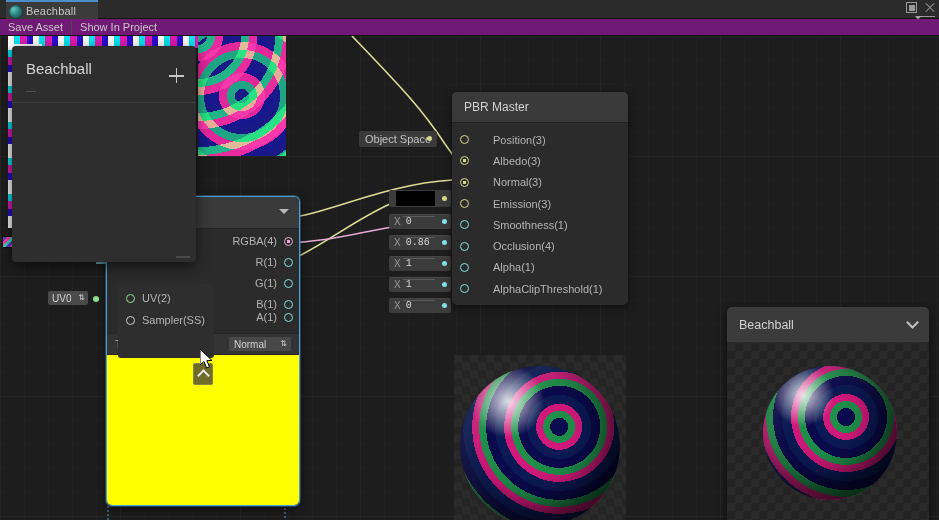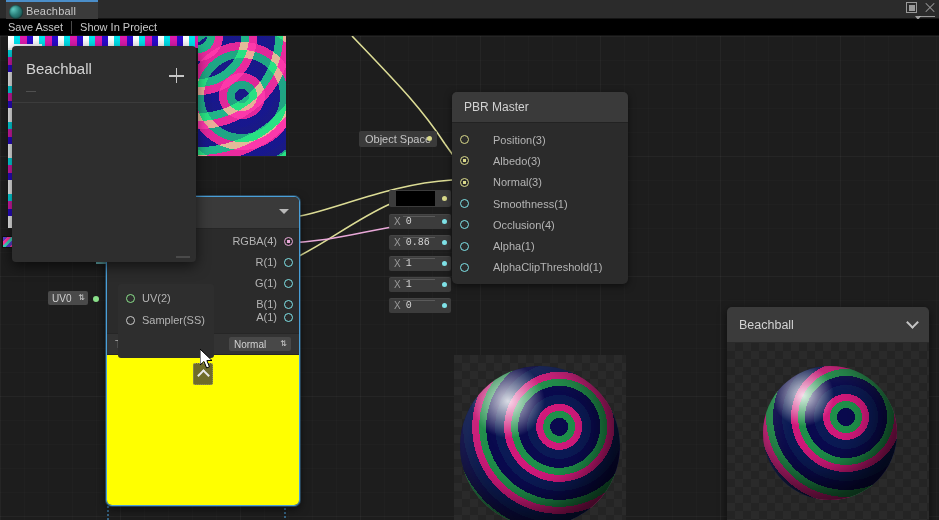--- a/index.html
+++ b/index.html
@@ -44,21 +44,21 @@
   .menu-burger span { display:block; height:1px; background:#bdbdbd; margin-bottom:2px; }
   .menu-burger span:nth-child(1){ width:16px; }
   .menu-burger span:nth-child(2){ width:16px; }
   .menu-burger span:nth-child(3){ width:16px; }
   .burger-caret { position:absolute; right:18px; top:16px; width:0;height:0;
     border-left:3px solid transparent;border-right:3px solid transparent;border-top:4px solid #bdbdbd; opacity:.8;}
 
   
   .toolbar {
     position: absolute; left: 0; top: 19px; width: 939px; height: 17px;
-    background: #000000;
+    background: #701a75;
     border-bottom: 1px solid #141414;
     display: flex; align-items: center;
   }
   .toolbar-btn {
     font-size: 11px; color: #c9c9c9; padding: 0 8px; height: 17px;
     display: flex; align-items: center; cursor: default;
   }
   .toolbar-sep { width:1px; height:13px; background:#4a4a4a; }
 
   
@@ -443,20 +443,24 @@
         </div>
         <div class="port-row">
           <span class="port filled"></span>
           <span class="port-label">Albedo(3)</span>
         </div>
         <div class="port-row">
           <span class="port filled"></span>
           <span class="port-label">Normal(3)</span>
         </div>
         <div class="port-row">
+          <span class="port"></span>
+          <span class="port-label">Emission(3)</span>
+        </div>
+        <div class="port-row">
           <span class="port cyan"></span>
           <span class="port-label">Smoothness(1)</span>
         </div>
         <div class="port-row">
           <span class="port cyan"></span>
           <span class="port-label">Occlusion(4)</span>
         </div>
         <div class="port-row">
           <span class="port cyan"></span>
           <span class="port-label">Alpha(1)</span>

